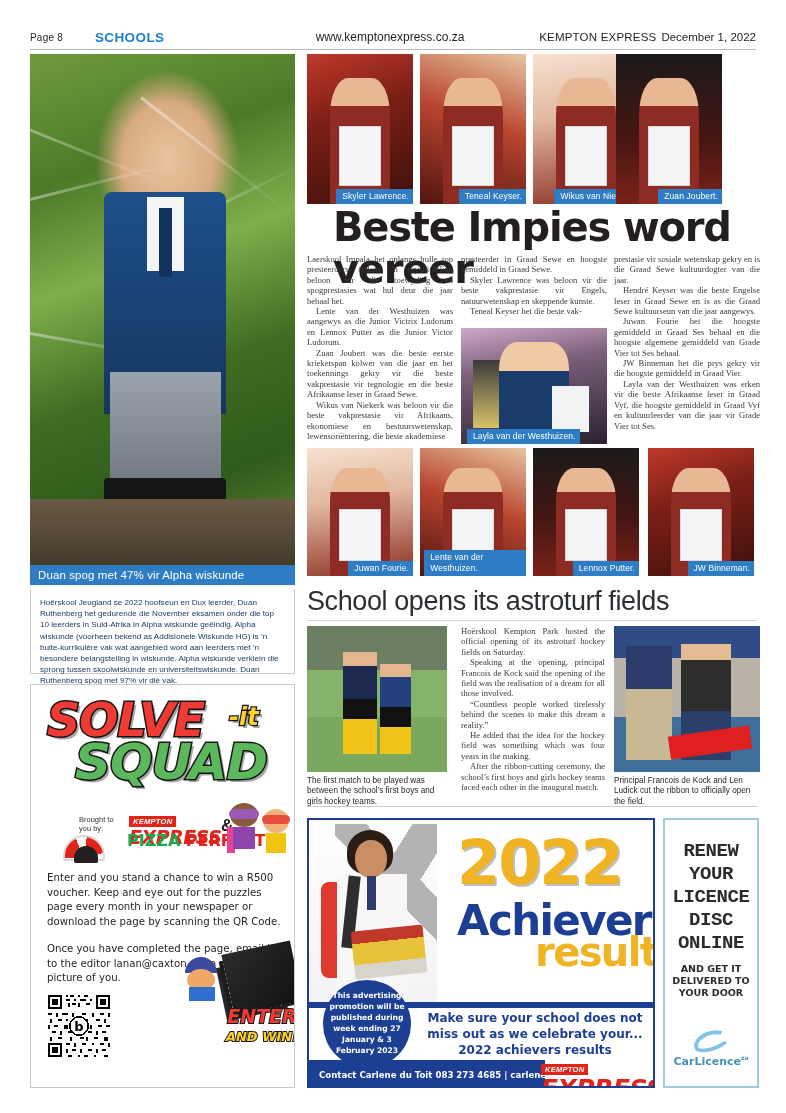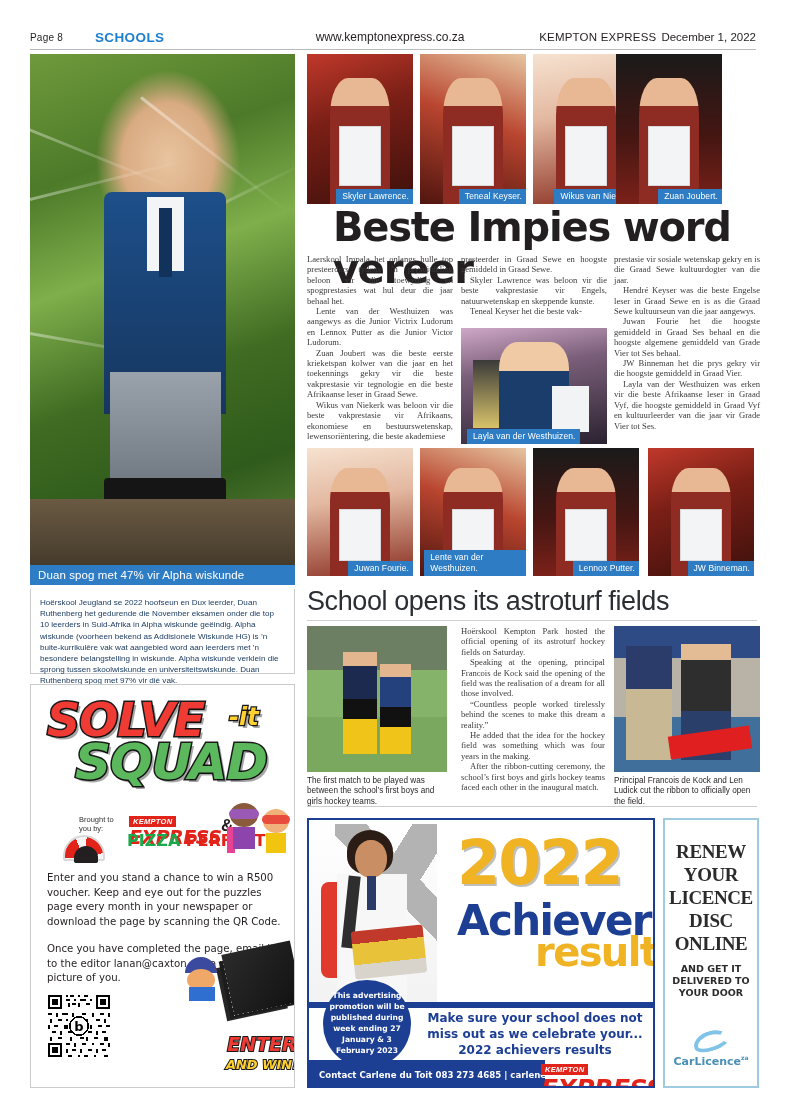--- a/index.html
+++ b/index.html
@@ -198,21 +198,21 @@
     position:absolute; left:196px; top:262px; width:70px; height:62px;
     background:linear-gradient(135deg,#2b2b2b,#111);
     transform:rotate(-12deg);
     box-shadow:-6px 4px 0 -2px #1c1c1c, -12px 8px 0 -4px #262626;
   }
   #solve-ad .enter-win {
     position:absolute; left:176px; top:322px; width:110px; text-align:center;
     font-family:"DejaVu Sans", sans-serif;
     font-weight:bold; font-style:italic; color:#ef3b33;
     -webkit-text-stroke:2px #1a1a1a; paint-order:stroke fill;
-    font-size:19px; line-height:18px;margin-top:28px;
+    font-size:19px; line-height:18px;
   }
   #solve-ad .enter-win .w2 { color:#ffd02e; font-size:13px; }
 
   
   .strip-photo { top:54px; width:106px; height:150px; }
   #sp1 { left:307px; }
   #sp2 { left:420px; }
   #sp3 { left:533px; }
   #sp4 { left:616px; }
   .stage-a { background:linear-gradient(160deg,#c0392b 0%,#7b1f16 40%,#3d100c 100%); }
@@ -356,21 +356,21 @@
   }
   #ach-ke .ke-express { font-size:25px; line-height:25px; }
 
   
   #car-ad {
     position:absolute; left:663px; top:818px; width:96px; height:270px;
     border:2px solid #9fcbe0; background:#fff; text-align:center;
   }
   #car-ad .big {
     margin-top:20px;
-    font-family:Liberation Serif, serif; font-weight:bold;
+    font-family:Liberation Mono, monospace; font-weight:bold;
     font-size:19px; line-height:23px; color:#2b2b2b; letter-spacing:-.4px;
   }
   #car-ad .small {
     margin-top:8px;
     font-family:"DejaVu Sans", sans-serif; font-weight:bold;
     font-size:9.5px; line-height:12px; color:#2b2b2b;
   }
   #car-ad .logo {
     position:absolute; left:0; bottom:18px; width:100%;
   }

